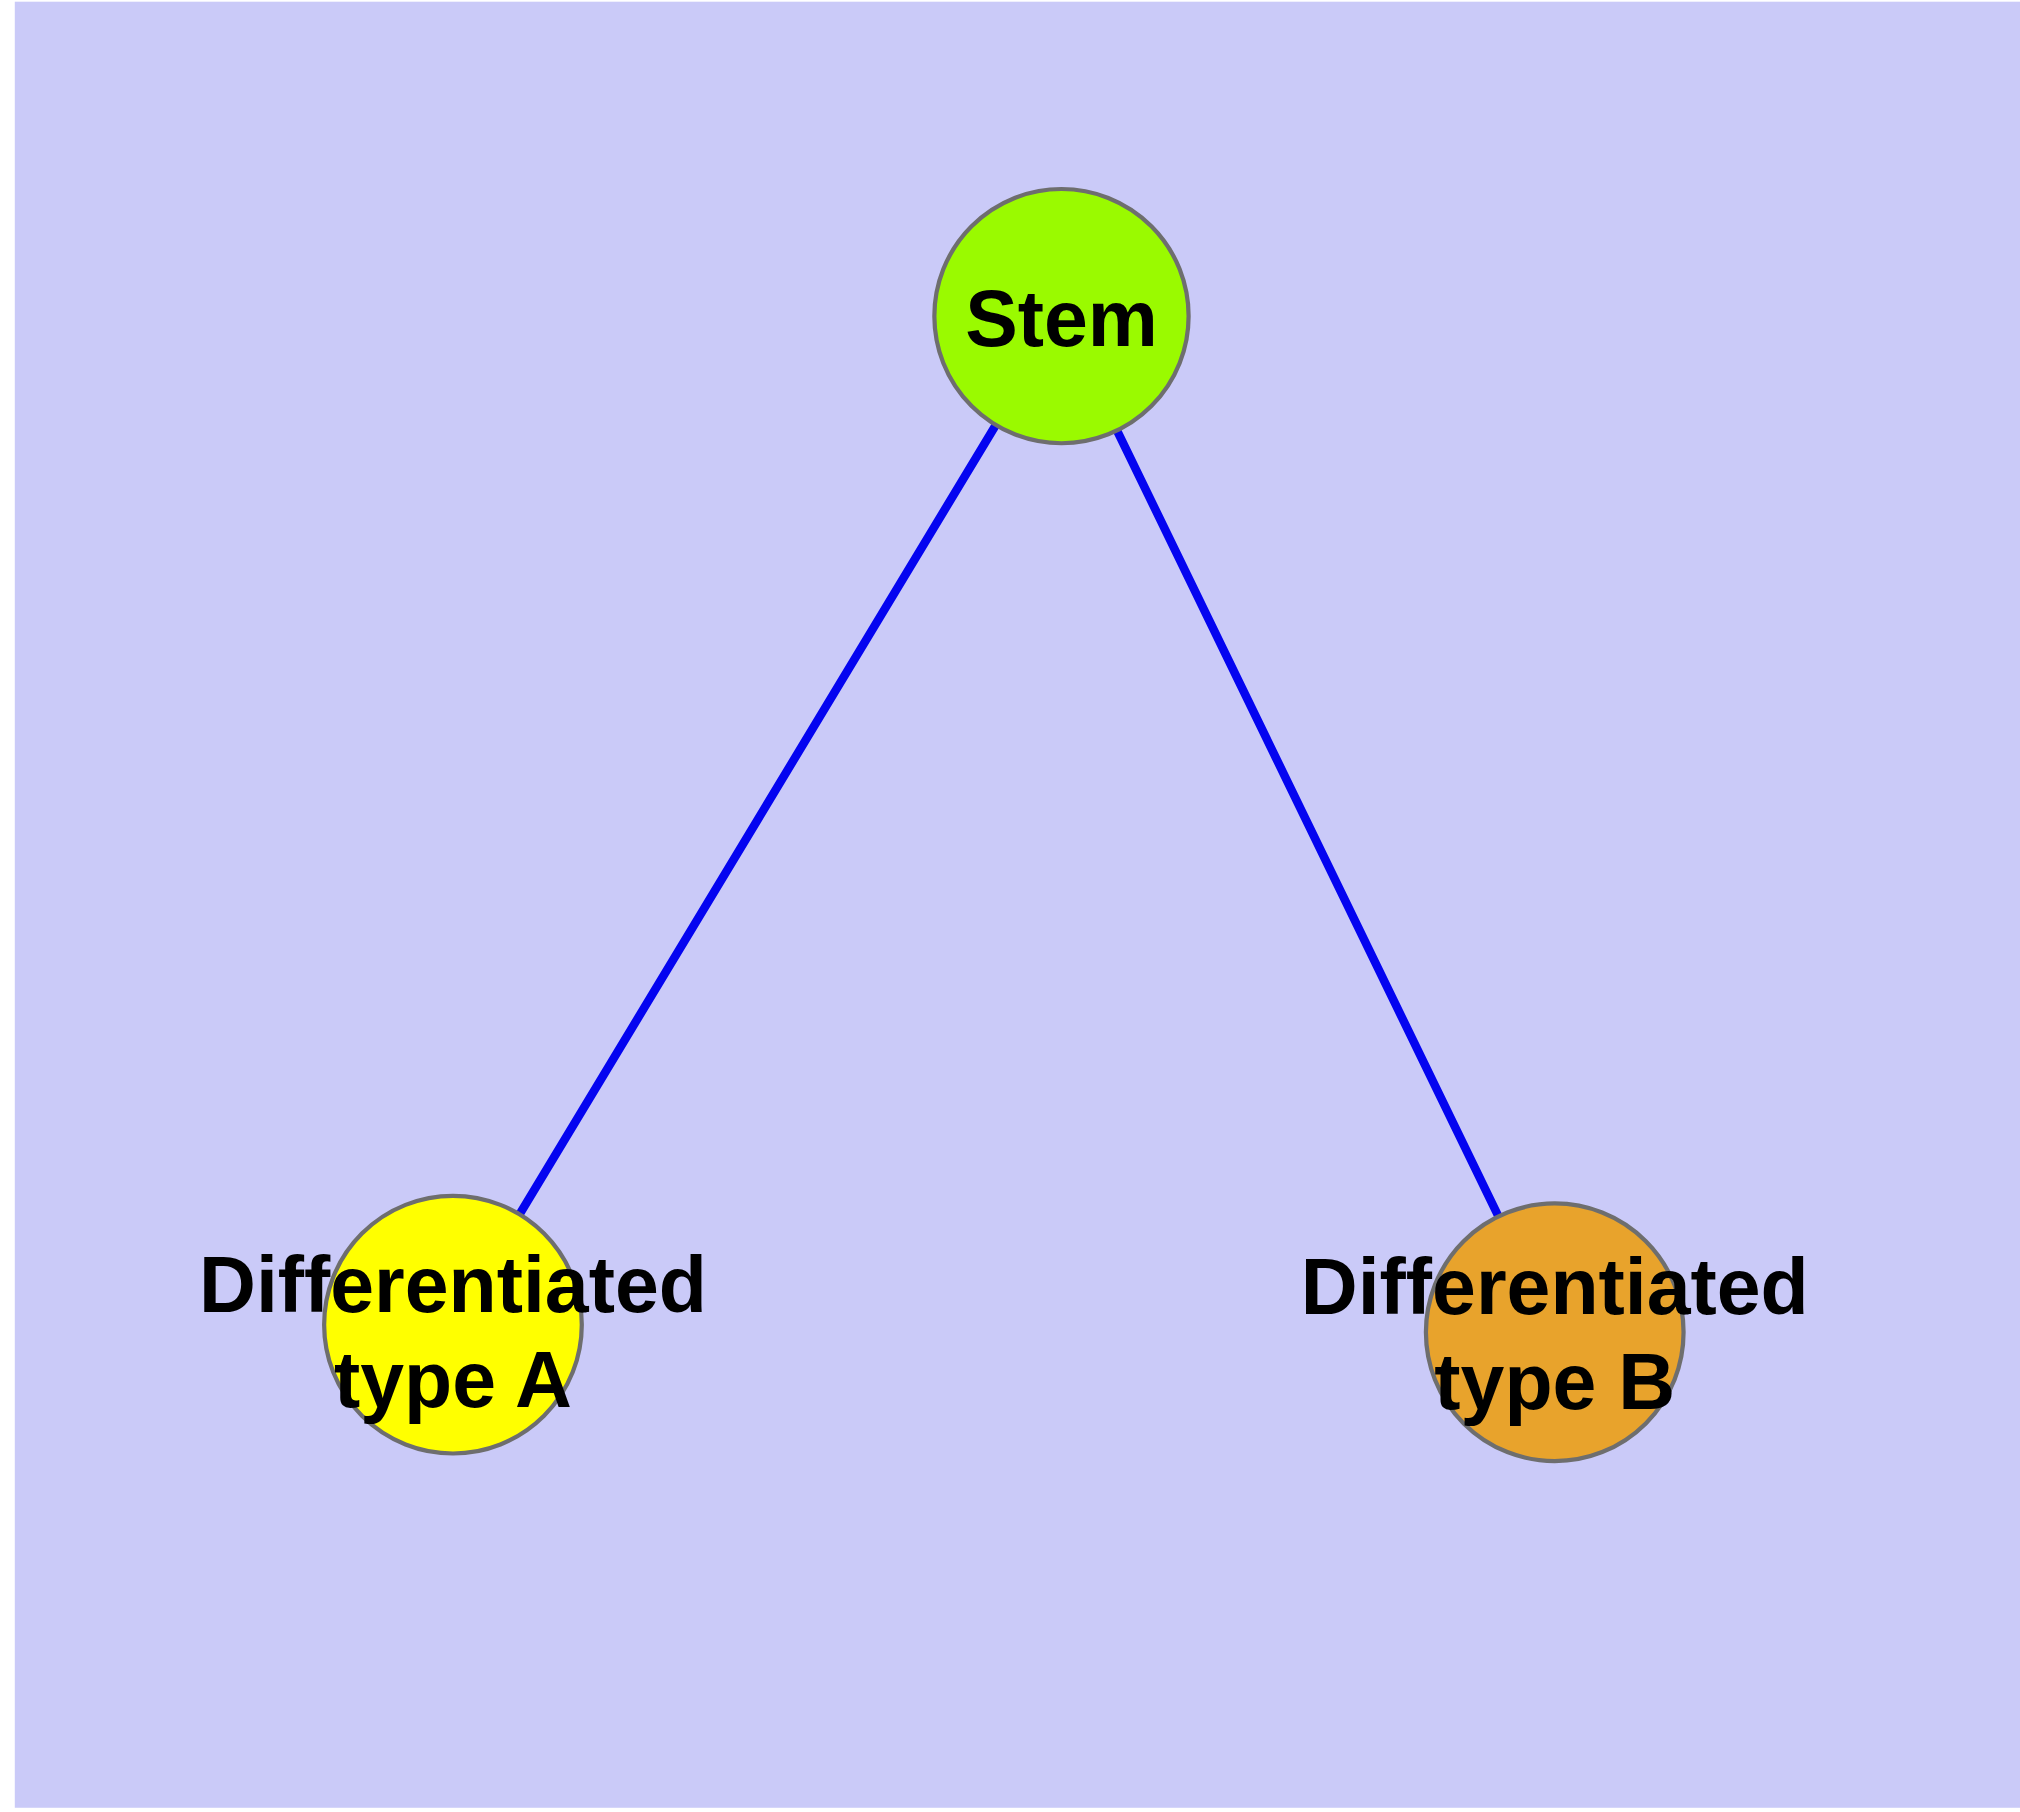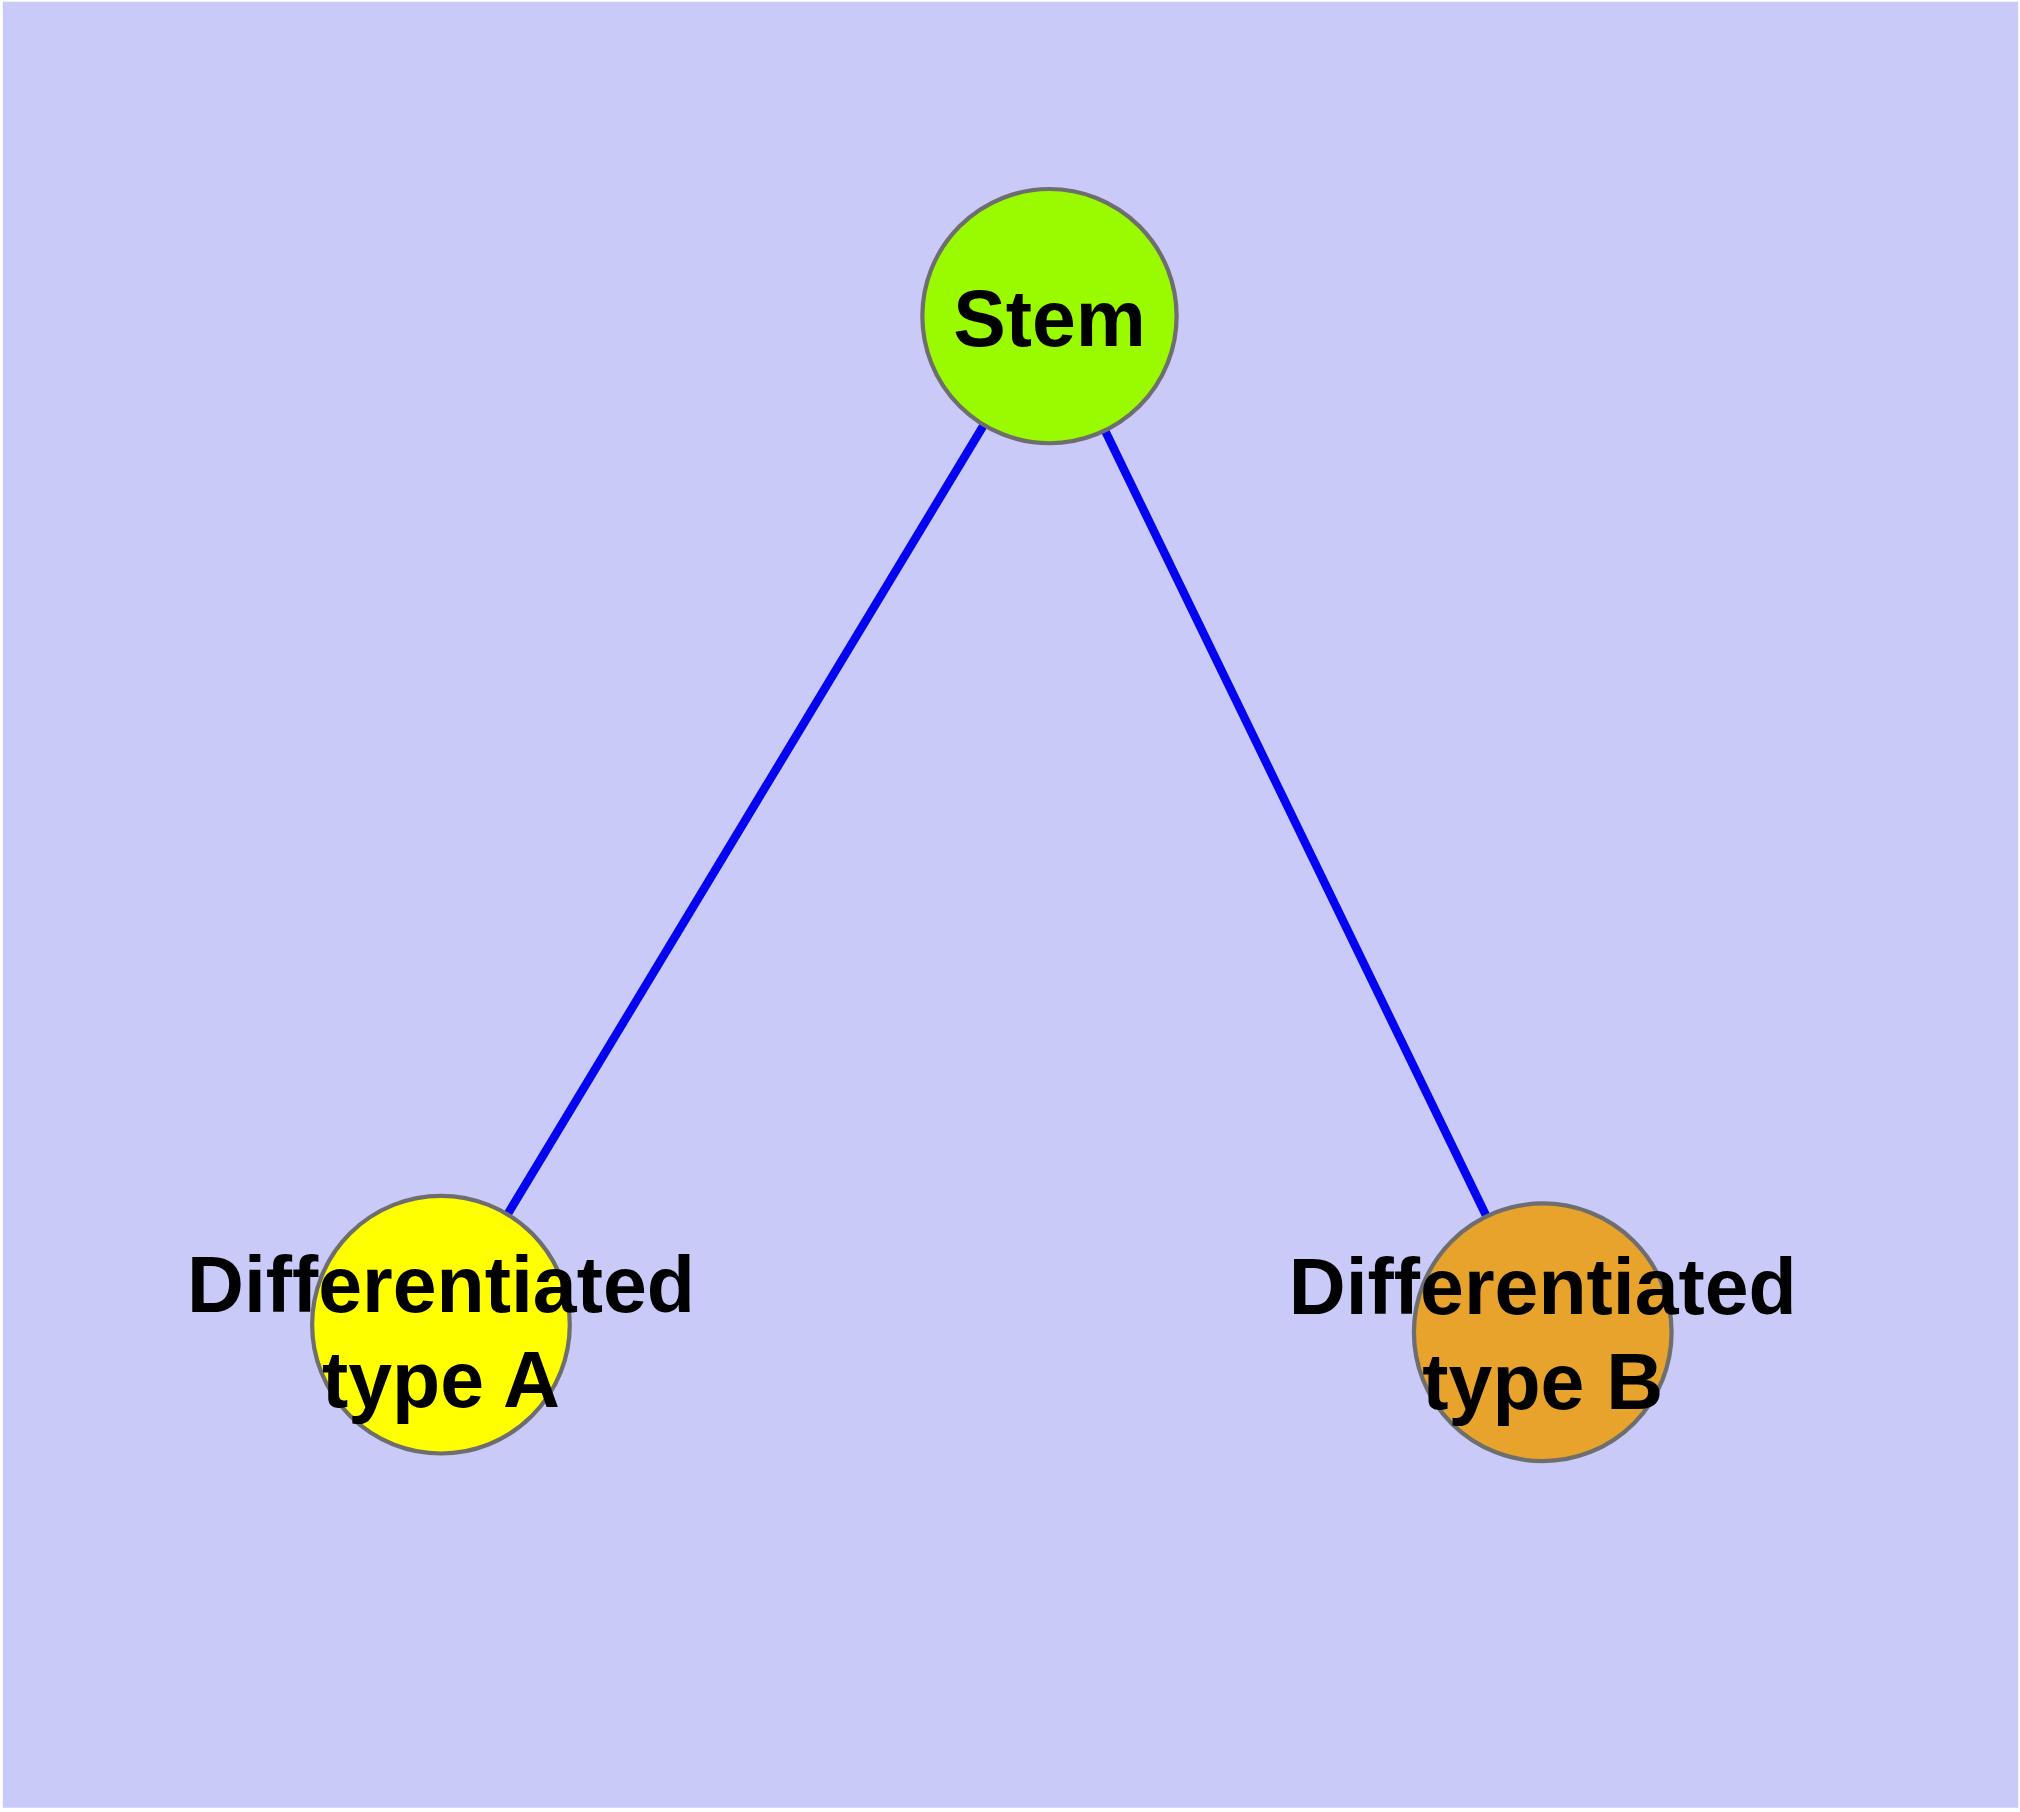--- a/index.html
+++ b/index.html
@@ -5,21 +5,21 @@
   html, body {
     margin: 0;
     padding: 0;
     width: 2021px;
     height: 1812px;
     background: #ffffff;
     font-family: "Liberation Sans", sans-serif;
   }
   .canvas-wrap {
     position: absolute;
-    left: 0; top: 0;
+    left: 12px; top: 0;
     width: 1949px;
     height: 1812px;
   }
   svg.graph {
     position: absolute;
     left: 0; top: 0;
     display: block;
   }
   text.node-label {
     font-family: "Liberation Sans", sans-serif;

